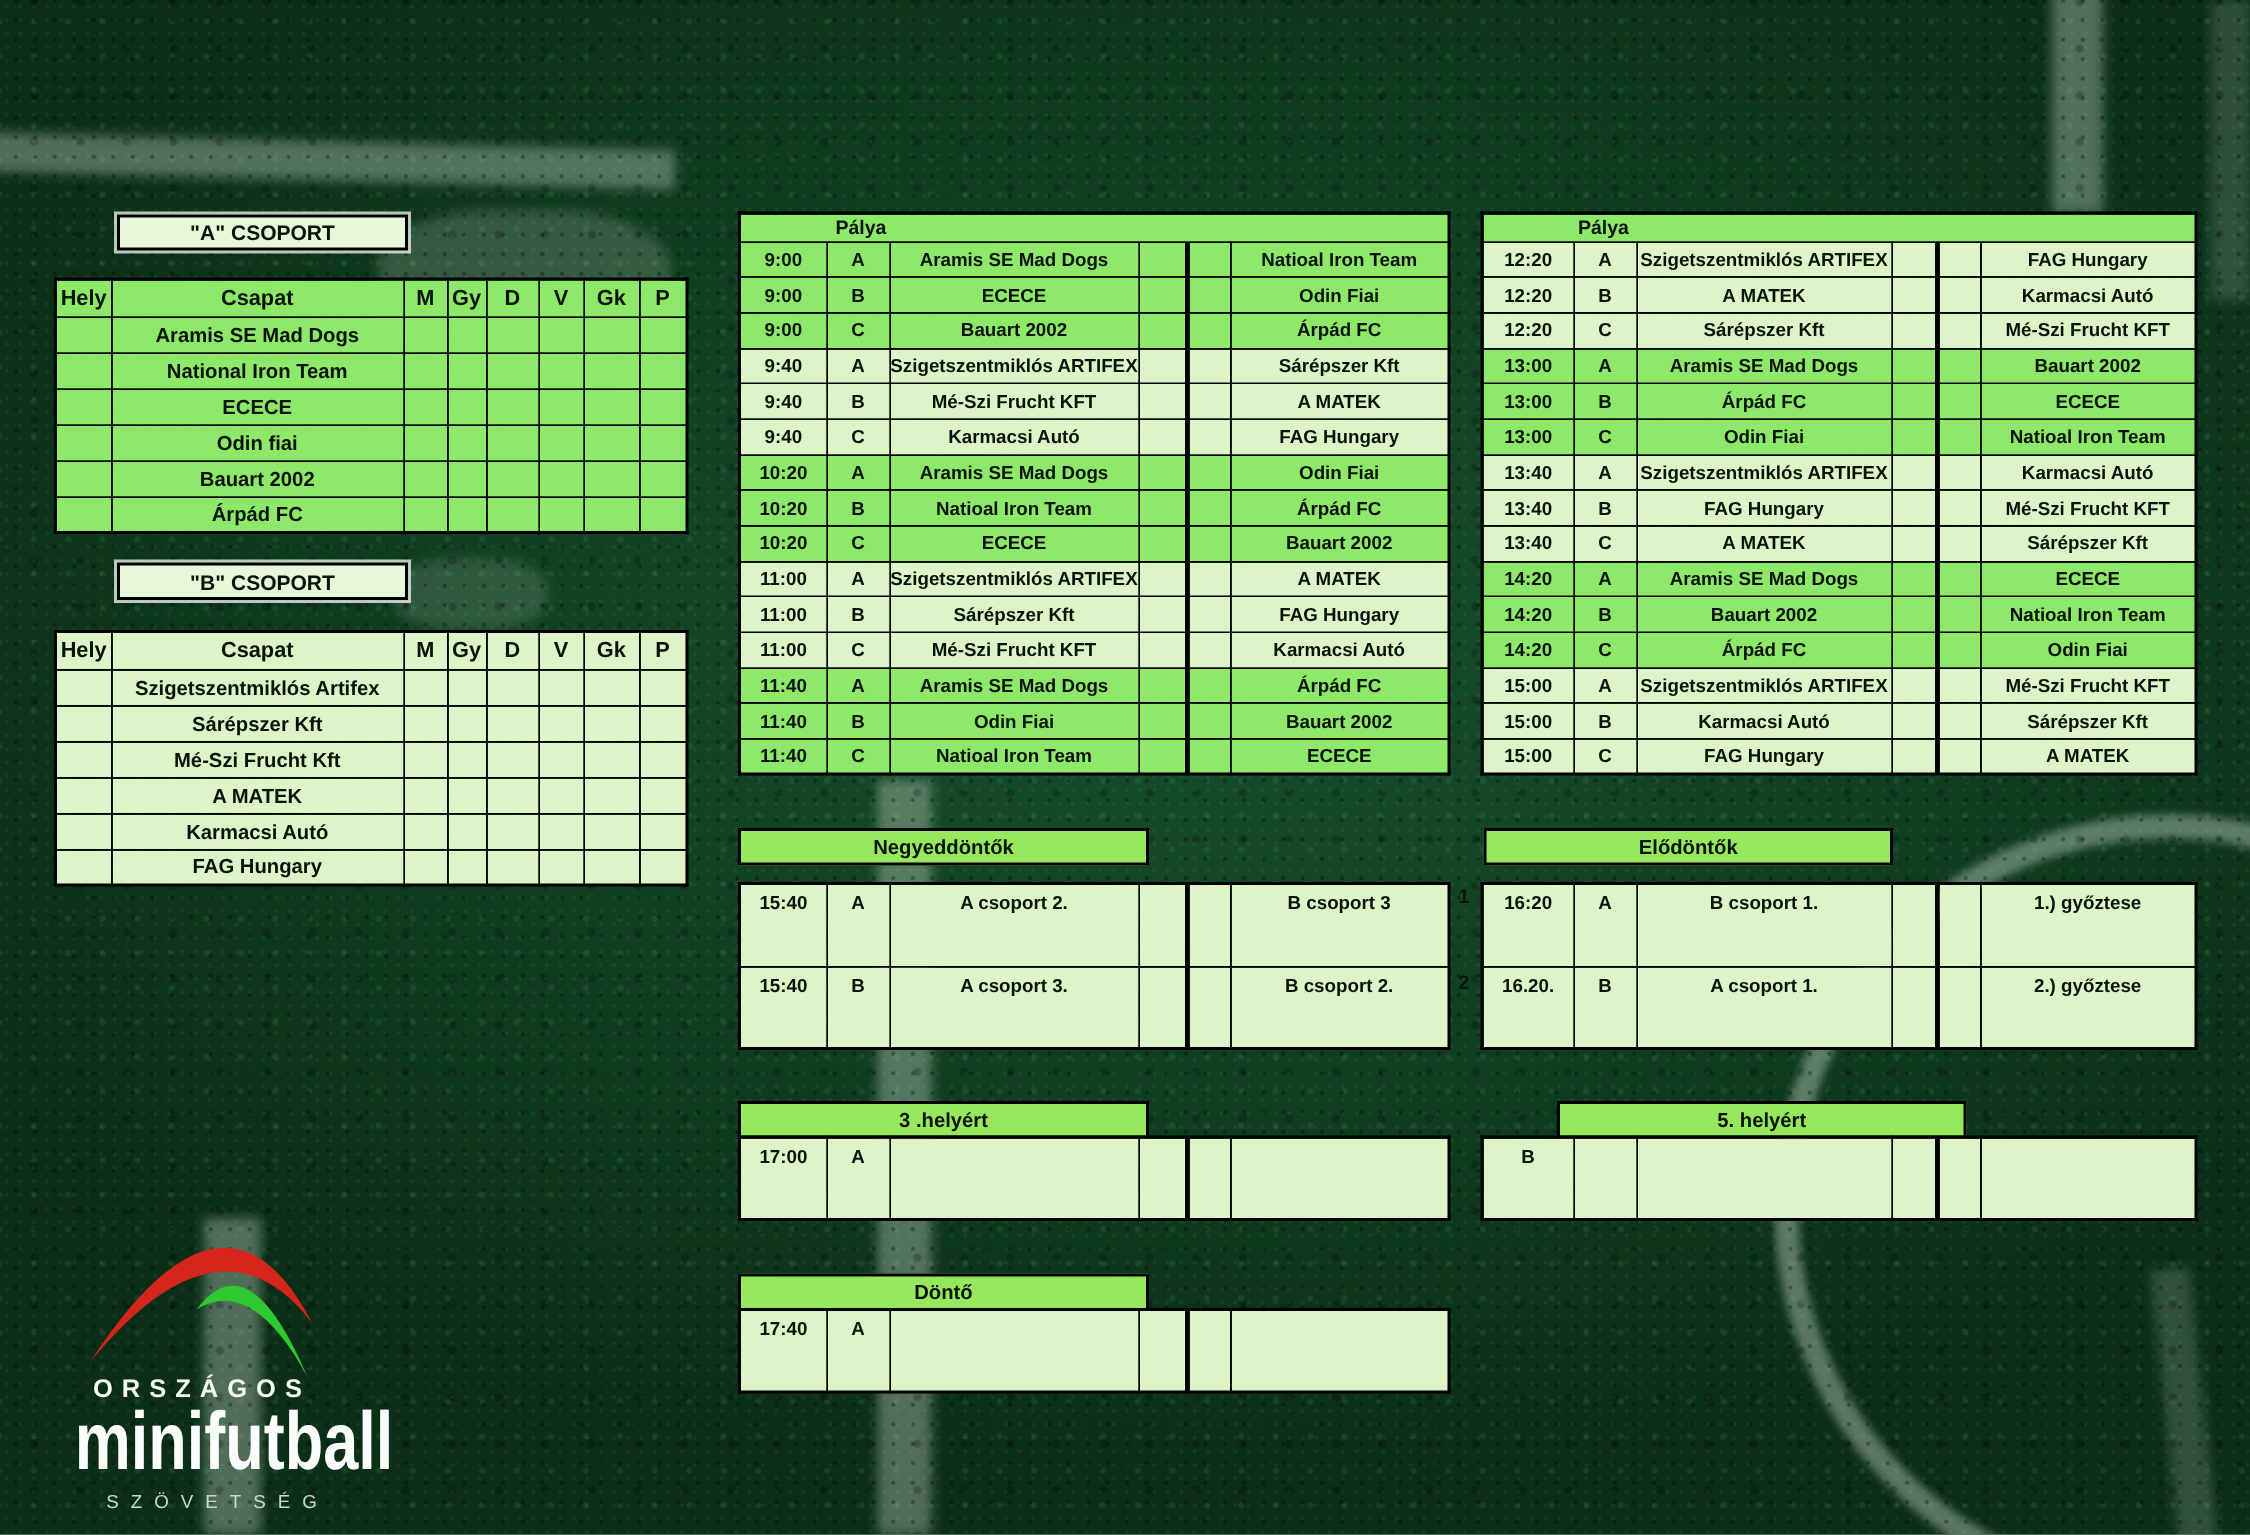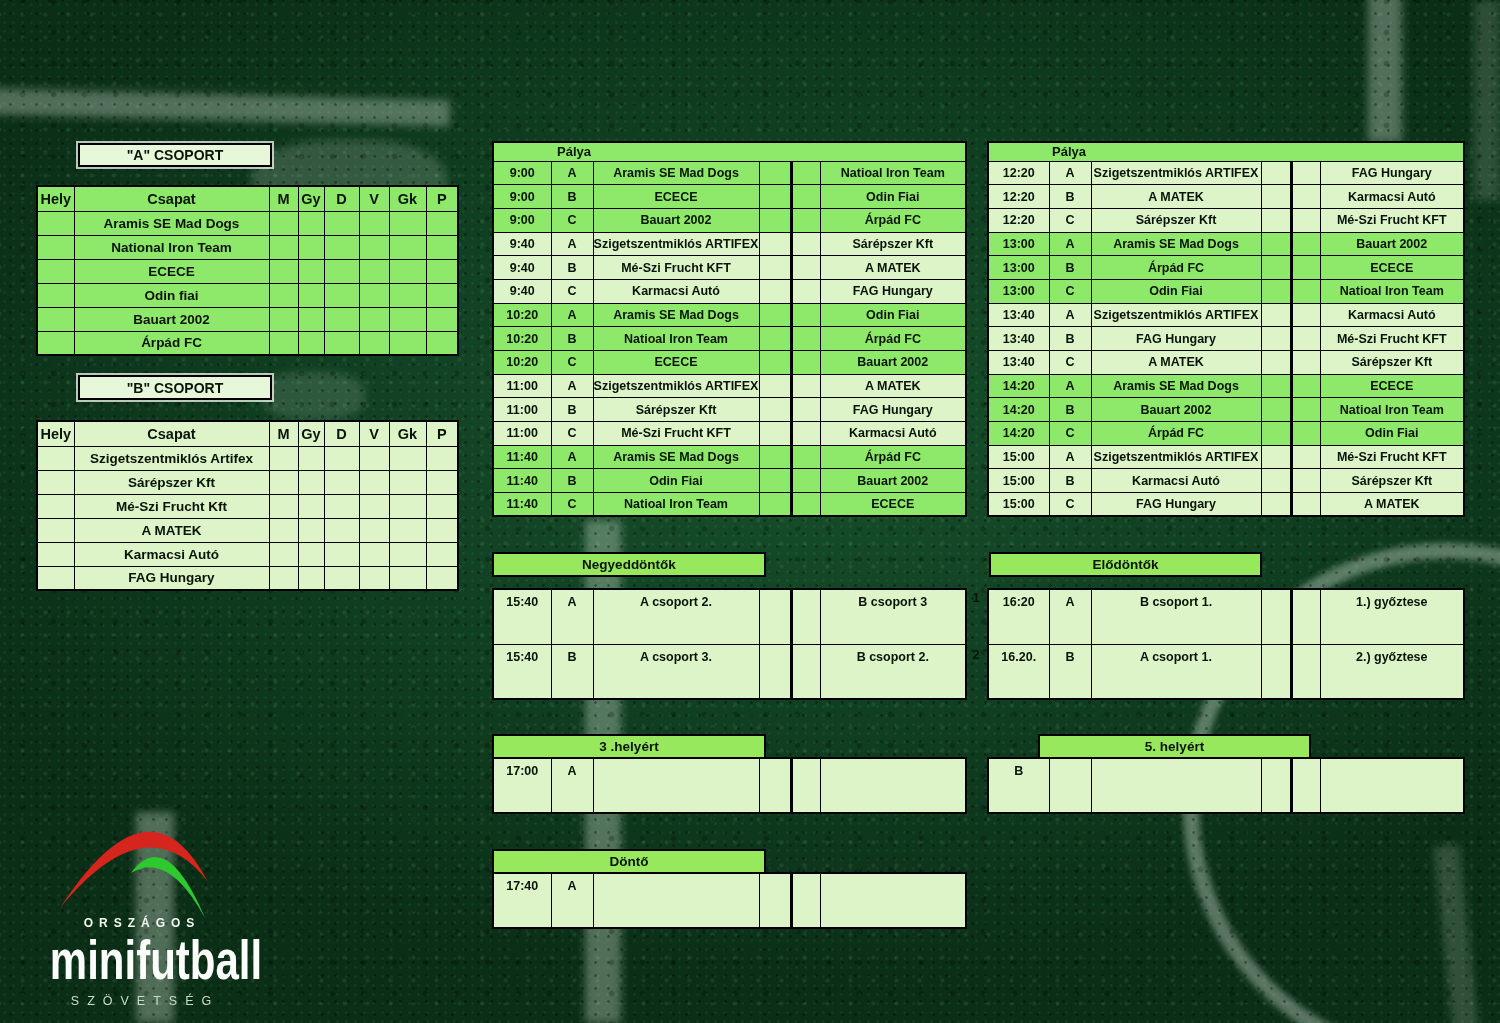--- a/index.html
+++ b/index.html
@@ -40,22 +40,22 @@
   .sc2{border-left:3px solid #000;}
   .chip{position:absolute;z-index:2;background:var(--chip,#e7f7d9);border:2px solid #000;
     box-shadow:0 0 0 2px rgba(244,250,240,.75);color:#091408;font-weight:bold;font-size:14px;
     display:flex;align-items:center;justify-content:center;}
   .bar{position:absolute;z-index:2;background:var(--bar,#98e85e);border:2px solid #000;
     color:#091408;font-weight:bold;font-size:13.5px;display:flex;align-items:center;justify-content:center;margin-top:12px;}
   .marker{position:absolute;z-index:2;color:#0a140a;font-weight:bold;font-size:13px;width:18px;text-align:center;}
   
   .logo{position:absolute;z-index:2;left:40px;top:820px;width:260px;height:200px;}
   .logo svg{position:absolute;left:0;top:0;}
-  .logo-top{position:absolute;left:22px;top:96px;width:160px;text-align:center;color:#f4f8f2;
-    font-weight:bold;font-size:12px;letter-spacing:6px;}
+  .logo-top{position:absolute;left:22px;top:96px;width:160px;text-align:left;color:#f4f8f2;
+    font-weight:bold;font-size:17px;letter-spacing:6px;}
   .logo-main{position:absolute;left:-14px;top:110px;width:260px;text-align:center;color:#fbfdfa;
     font-weight:bold;font-size:42px;letter-spacing:0px;transform:scaleY(1.3);transform-origin:50% 0;}
   .logo-bottom{position:absolute;left:20px;top:174px;width:170px;text-align:center;color:#c9dcc9;
     font-weight:normal;font-size:12.5px;letter-spacing:8px;}
 </style>
 </head>
 <body>
 
 <div class="stage">
 

